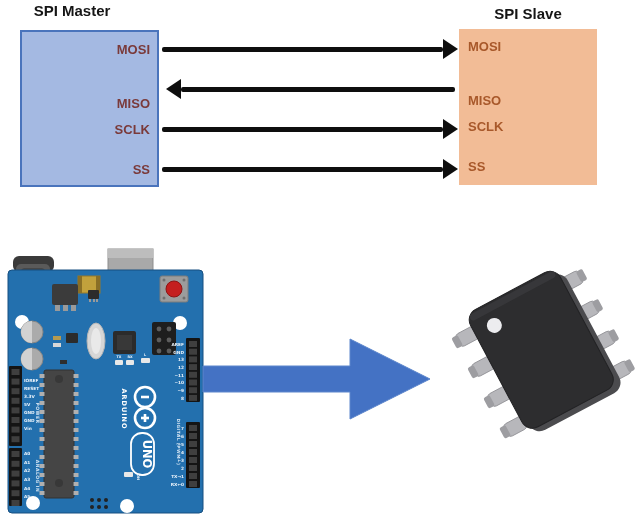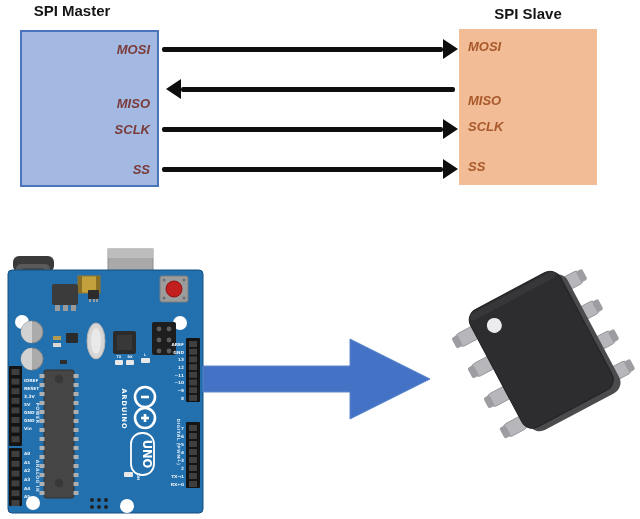--- a/index.html
+++ b/index.html
@@ -9,21 +9,21 @@
   
   .blk-title{position:absolute;font-size:15px;font-weight:bold;color:#151515;text-align:center;}
   #master-title{left:6px;top:2px;width:132px;}
   #slave-title{left:462px;top:5px;width:132px;}
 
   #master-box{position:absolute;left:20px;top:30px;width:135px;height:153px;
               background:#a4b9e2;border:2px solid #4a74bc;}
   #slave-box{position:absolute;left:459px;top:29px;width:138px;height:156px;
              background:#f2bc96;}
 
-  .pin-label{position:absolute;font-size:13px;font-weight:bold;line-height:16px;font-style:italic;}
+  .pin-label{position:absolute;font-size:13px;font-weight:bold;line-height:16px;}
   #master-box .pin-label{right:7px;color:#7a3a3a;}
   #slave-box .pin-label{left:9px;color:#a8582a;}
   .row0{top:10px;} .row1{top:64px;} .row2{top:90px;} .row3{top:130px;text-align:center;}
 
   .sig-line{position:absolute;height:5px;background:#0e0e0e;border-radius:2px;}
   .sig-head-right{position:absolute;width:0;height:0;border-left:15px solid #0e0e0e;
                   border-top:10px solid transparent;border-bottom:10px solid transparent;}
   .sig-head-left{position:absolute;width:0;height:0;border-right:15px solid #0e0e0e;
                  border-top:10px solid transparent;border-bottom:10px solid transparent;}
 

